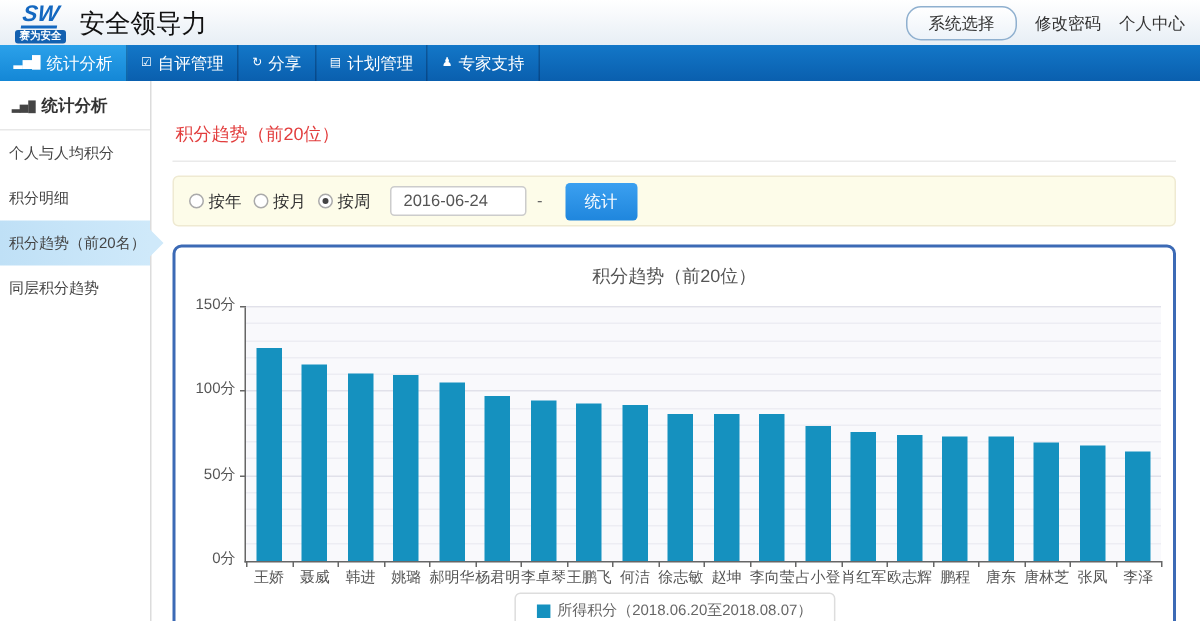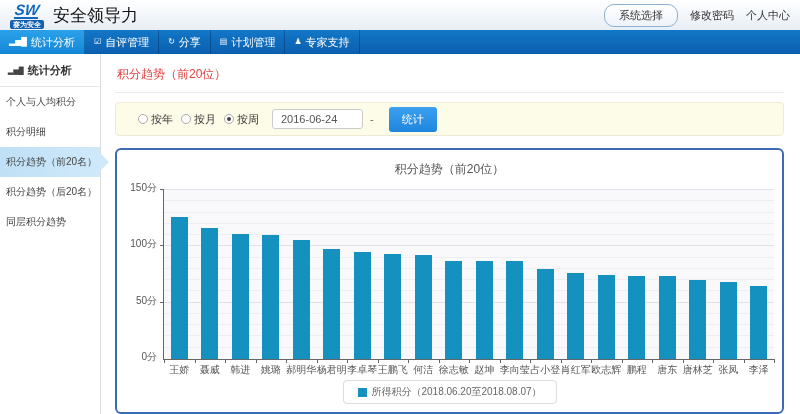--- a/index.html
+++ b/index.html
@@ -35,27 +35,27 @@
   .sidebar-title { display:flex; align-items:center; gap:4px; padding:9px 8px 8px;
     font-size:11px; font-weight:bold; color:#333; border-bottom:1px solid #e8e8e8; }
   .sidebar-icon { font-size:7px; color:#444; }
   .sidebar-item { position:relative; padding:8px 6px; font-size:10px; color:#444;
     cursor:pointer; white-space:nowrap; }
   .sidebar-item.active { background:linear-gradient(90deg,#bfe0f6,#cfe9fa); z-index:2; }
   .sidebar-item.active::after { content:""; position:absolute; right:-9px; top:50%;
     margin-top:-9px; border-left:9px solid #cfe9fa; border-top:9px solid transparent;
     border-bottom:9px solid transparent; }
 
-  .main { flex:1; min-width:0; padding:6px 16px 0 14px; position:relative; }
+  .main { flex:1; min-width:0; padding:6px 16px 0 14px; position:relative;margin-top:15px; }
   .page-title { color:#e23e3e; font-size:12px; padding:6px 2px 9px;
     border-bottom:1px solid #eaeaea; }
 
   
   .filter-bar { margin-top:9px; background:#fdfce9; border:1px solid #efead2;
-    border-radius:4px; height:34px; display:flex; align-items:center; padding:0 22px; }
+    border-radius:4px; height:34px; display:flex; align-items:center; padding:0 10px; }
   .radio-group { display:flex; align-items:center; gap:8px; margin-right:13px; }
   .radio-label { display:flex; align-items:center; gap:3px; font-size:11px; color:#333;
     cursor:pointer; white-space:nowrap; }
   .radio-dot { width:10px; height:10px; border:1px solid #aaa; border-radius:50%;
     background:#fff; position:relative; flex-shrink:0; }
   .radio-dot.checked::after { content:""; position:absolute; left:2px; top:2px;
     width:4px; height:4px; background:#444; border-radius:50%; }
   .date-input { width:91px; height:20px; border:1px solid #ccc; border-radius:3px;
     font-size:11px; color:#555; padding:0 8px; font-family:inherit; background:#fff; }
   .date-sep { margin:0 7px; color:#666; font-size:11px; }
@@ -130,21 +130,20 @@
 
   <div class="sidebar">
     <div class="sidebar-title">
       <span class="sidebar-icon">▂▅█</span>
       <span>统计分析</span>
     </div>
     <div id="sidebar-items">
         <div class="sidebar-item">个人与人均积分</div>
         <div class="sidebar-item">积分明细</div>
         <div class="sidebar-item active">积分趋势（前20名）</div>
-        <div class="sidebar-item">积分趋势（后20名）</div>
         <div class="sidebar-item">同层积分趋势</div>
       </div>
   </div>
 
   <div class="main">
     <div class="page-title">积分趋势（前20位）</div>
 
     <div class="filter-bar">
       <div class="radio-group" id="radio-group">
           <span class="radio-label">

